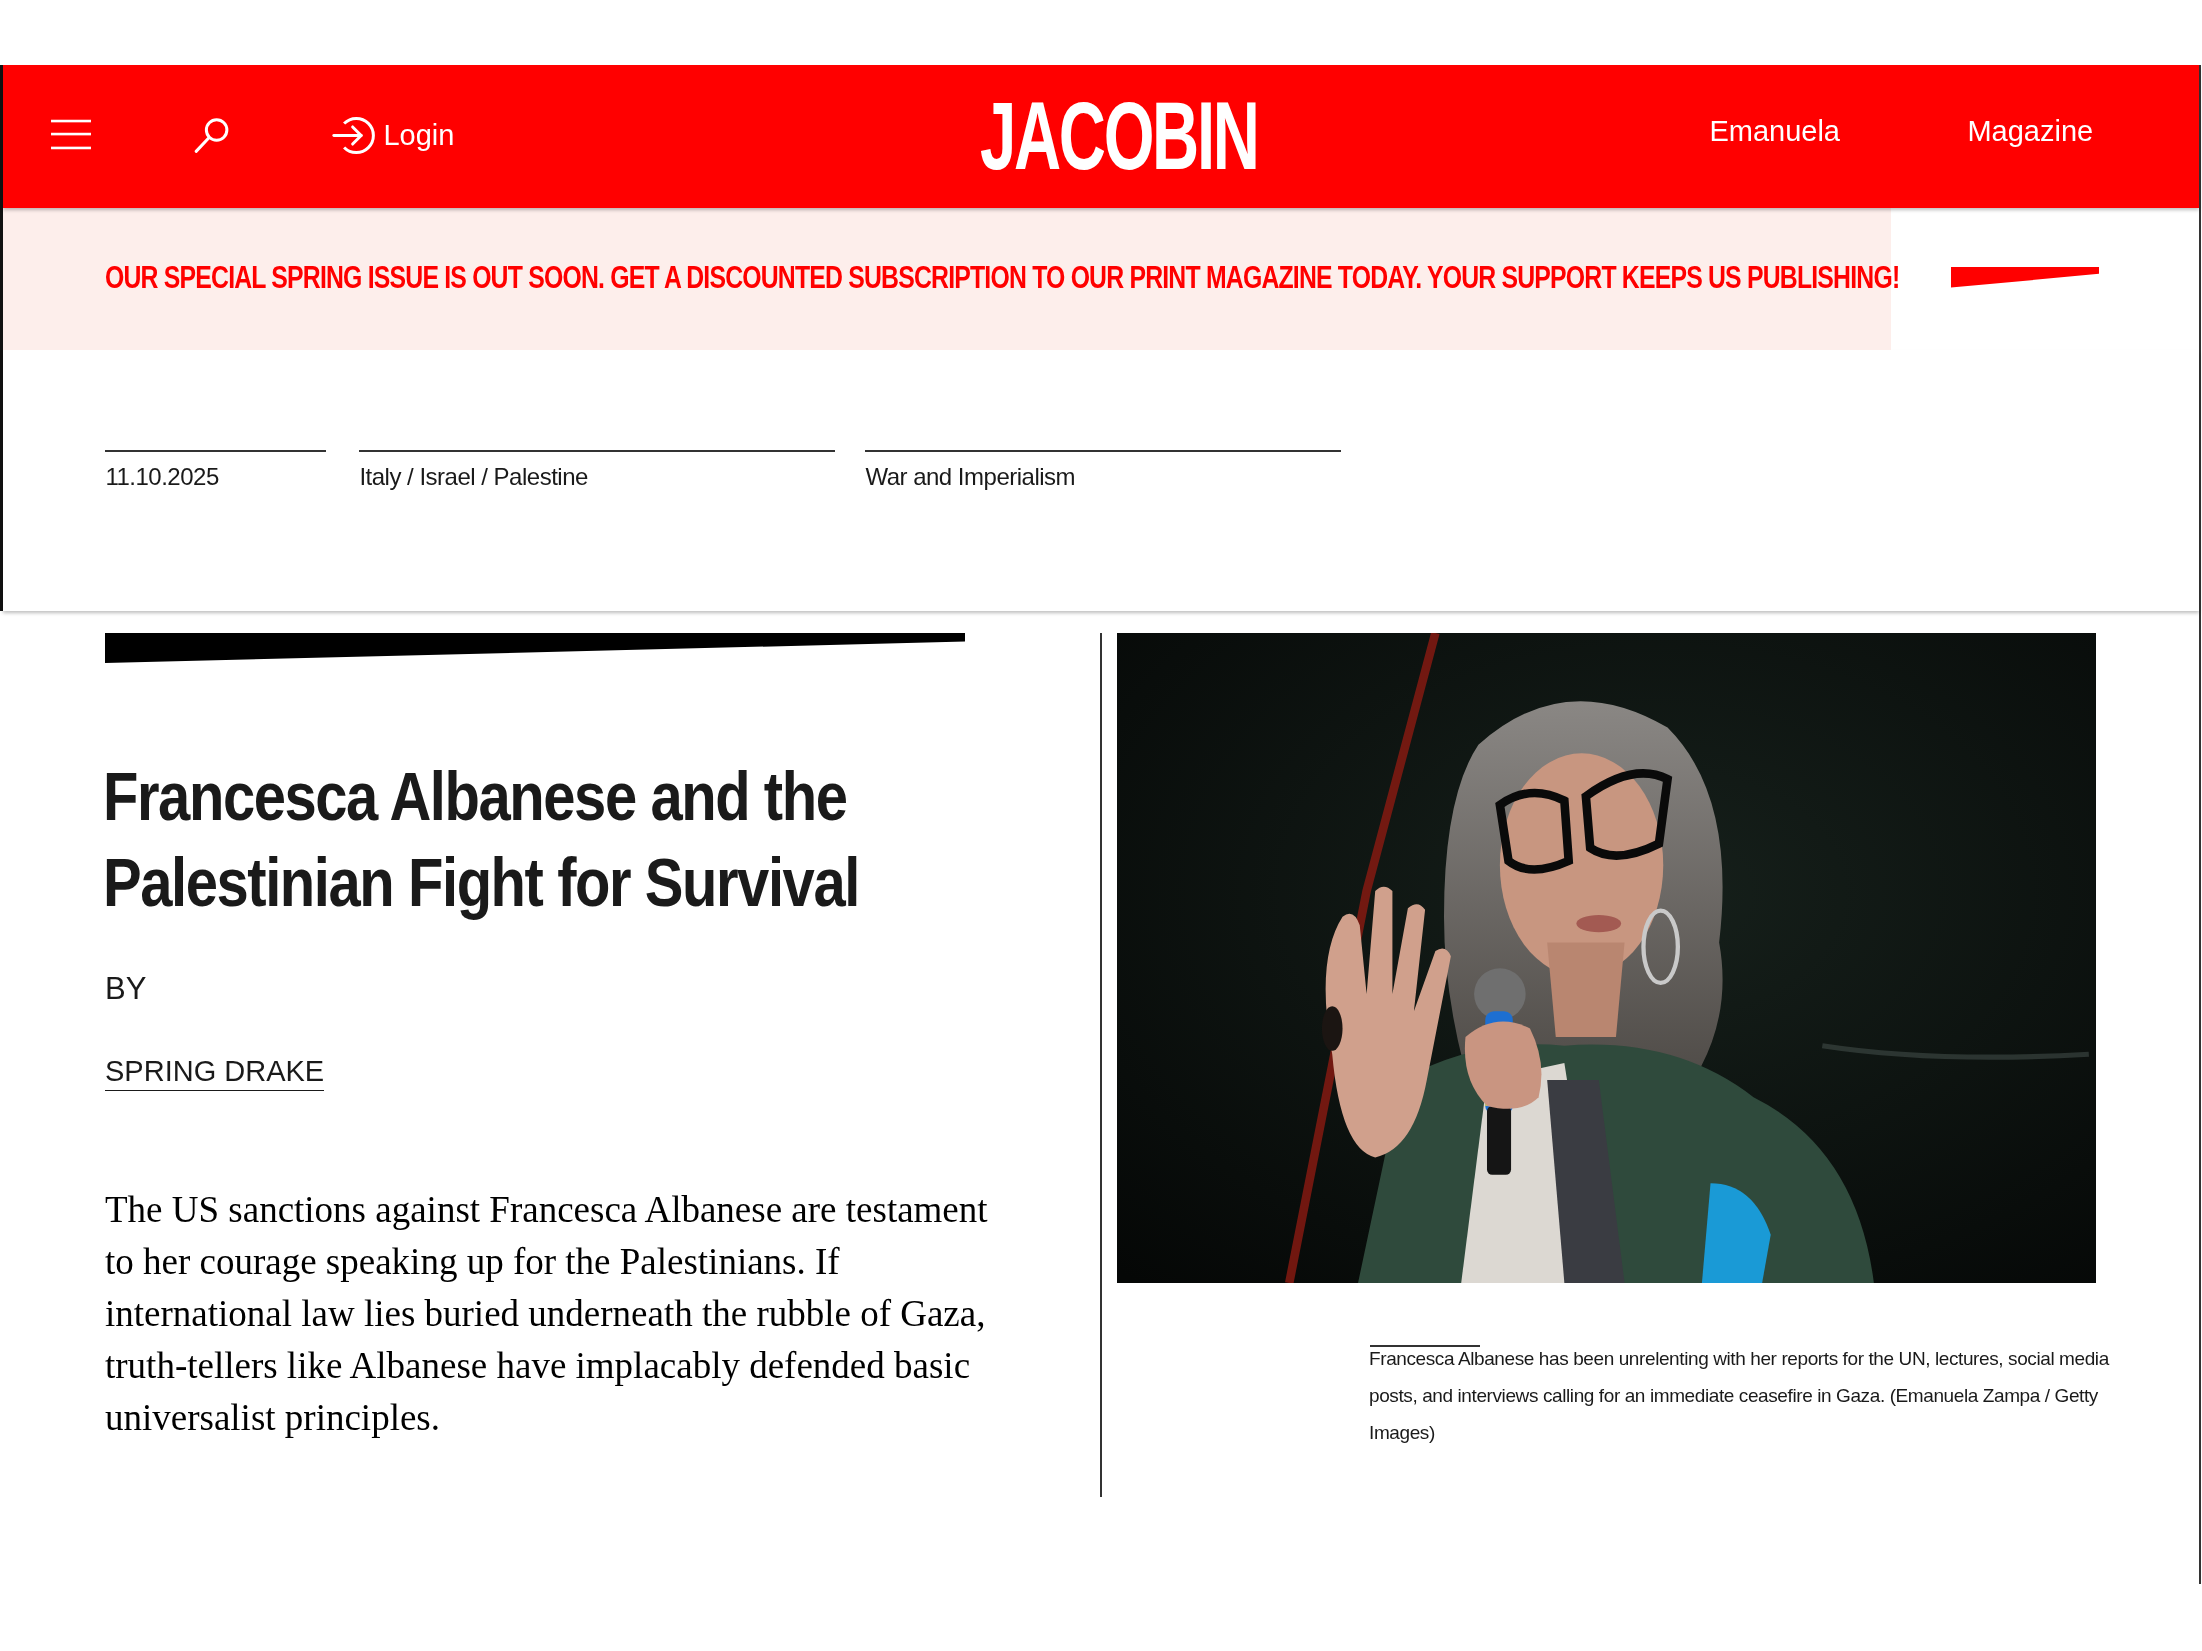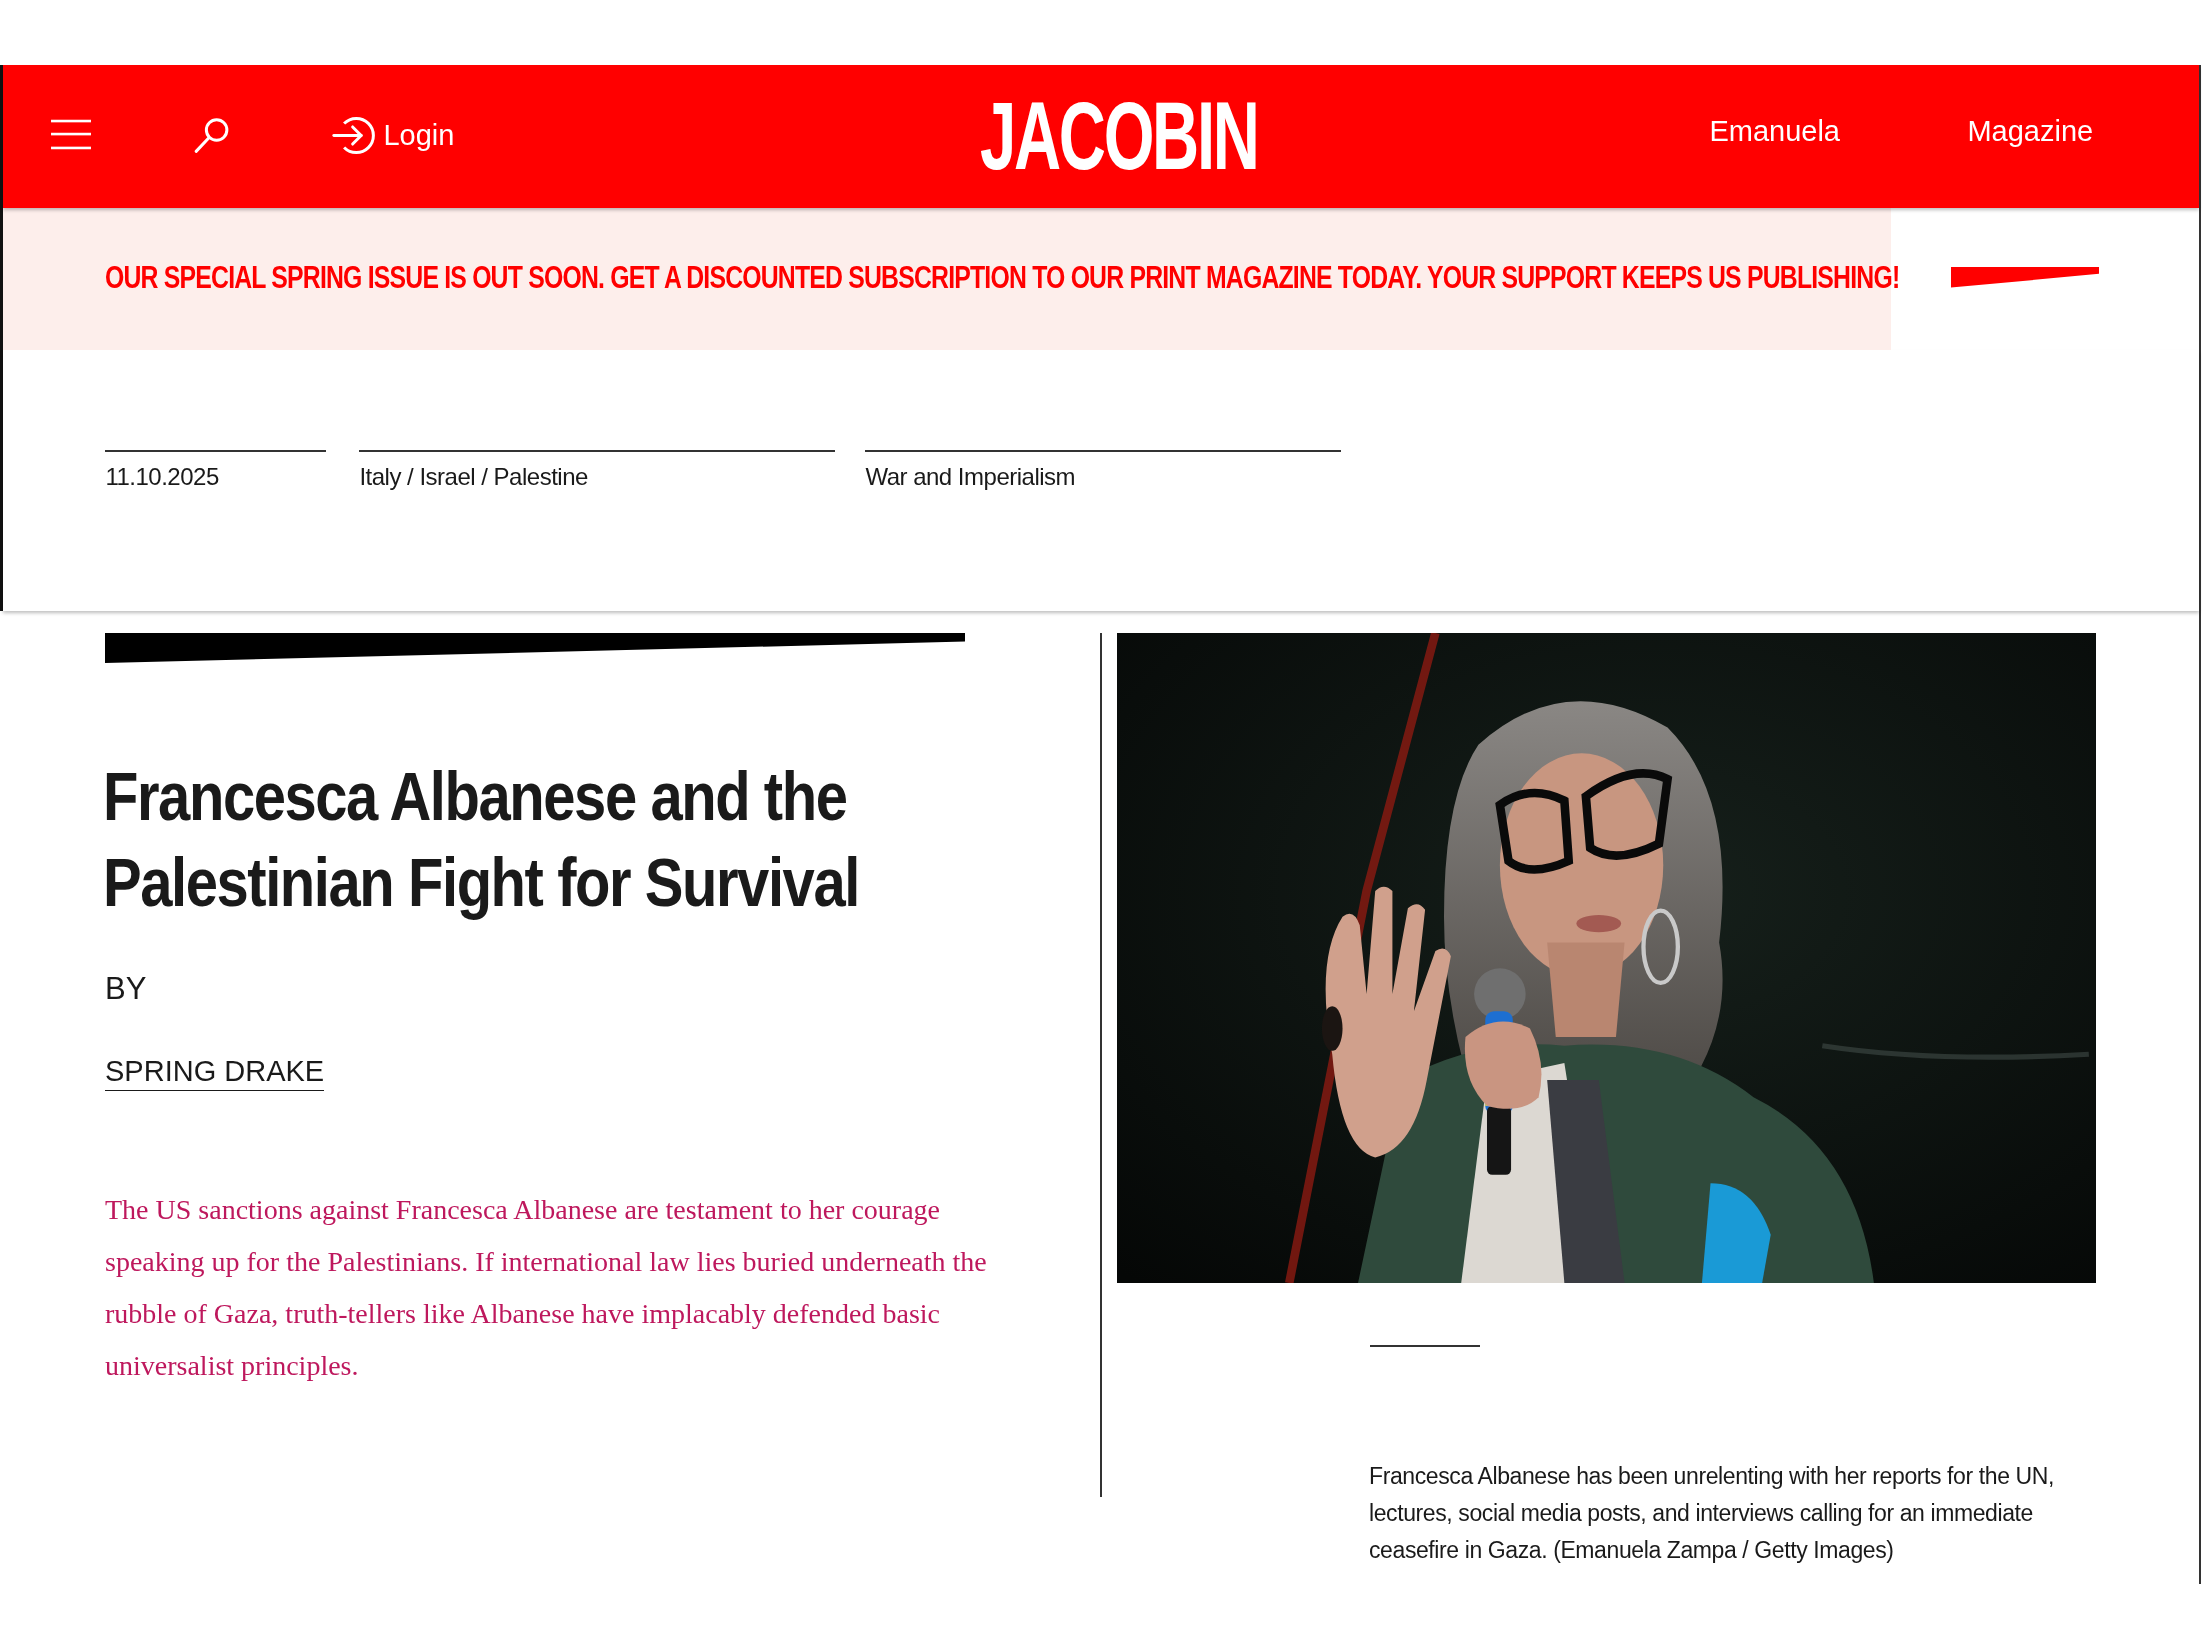--- a/index.html
+++ b/index.html
@@ -43,29 +43,29 @@
 
   
   .wedge-black { position:absolute; left:105px; top:633px; width:860px; height:30px; }
   .title { position:absolute; left:103px; top:754px; width:895px; margin:0; font-weight:bold; font-size:69px;
            line-height:86px; letter-spacing:-1.7px; color:#1a1a1a; transform:scaleX(0.84); transform-origin:left top;
            width:1067px; }
   .byline-by { position:absolute; left:105px; top:971px; font-size:31px; color:#1a1a1a; }
   .byline-author { position:absolute; left:105px; top:1055px; font-size:29px; color:#1a1a1a;
                    border-bottom:1.7px solid #1a1a1a; padding-bottom:1.7px; cursor:pointer; }
   .lead { position:absolute; left:105px; top:1184px; width:895px; margin:0; font-family:"Liberation Serif", serif;
-          font-size:28px; line-height:52px; color:#be185d; }
+          font-size:37px; line-height:52px; color:#000000; }
 
   .divider { position:absolute; left:1100px; top:633px; width:1.7px; height:864px; background:#333; }
 
   
   .photo { position:absolute; left:1117px; top:633px; width:979px; height:650px; overflow:hidden;
            background:#07090a; }
   .caption-rule { position:absolute; left:1370px; top:1345px; width:110px; height:1.7px; background:#333; }
-  .caption { position:absolute; left:1369px; top:1458px; width:740px; margin:0; font-size:23px; line-height:37px;
+  .caption { position:absolute; left:1369px; top:1340px; width:740px; margin:0; font-size:19px; line-height:37px;
              color:#1a1a1a; letter-spacing:-0.4px; }
 </style>
 </head>
 <body>
 
 <div class="frame-left"></div>
 <div class="frame-right"></div>
 
 <header class="topbar">
   <span class="icon-btn hamburger">

